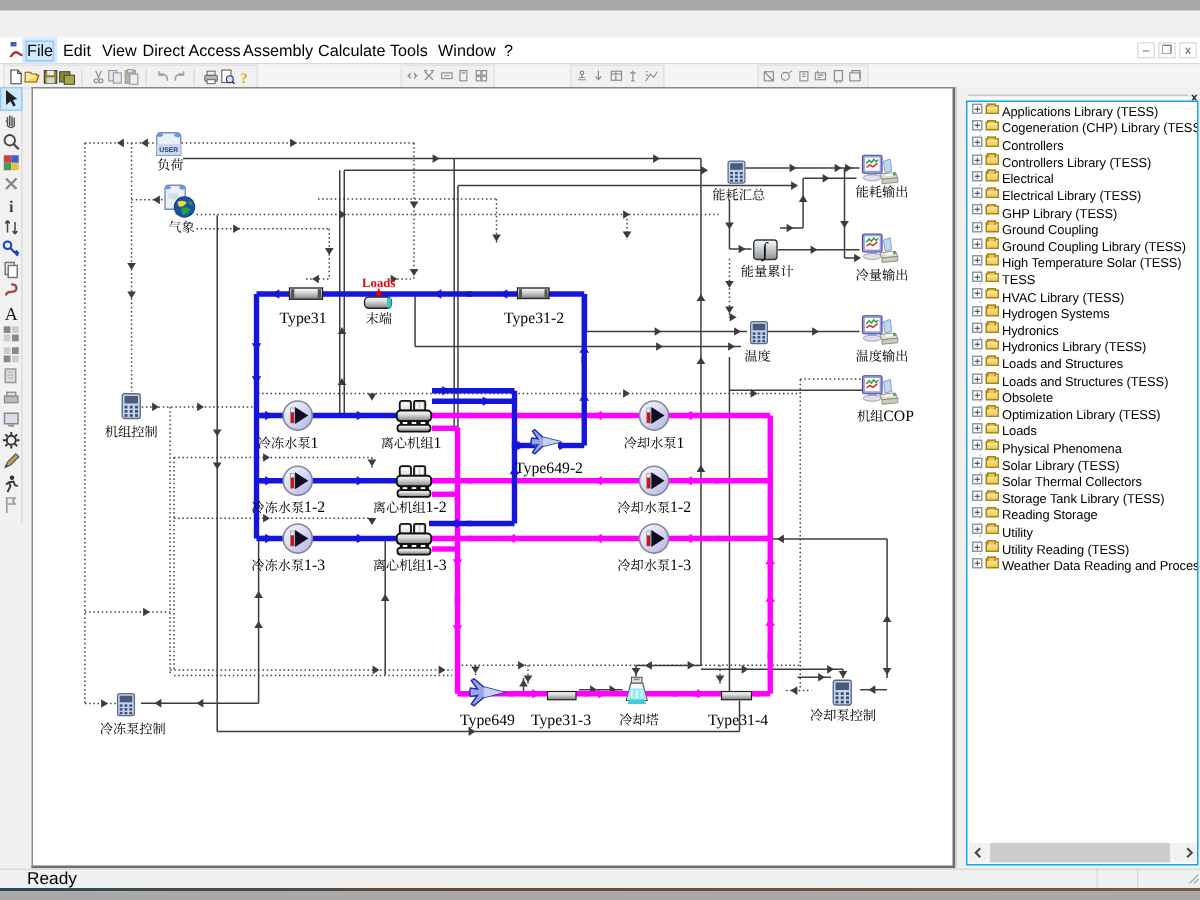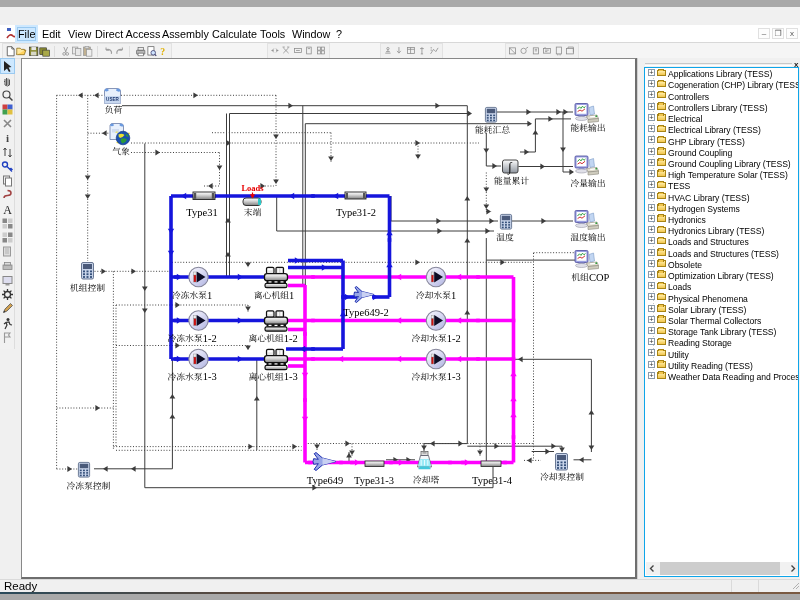--- a/index.html
+++ b/index.html
@@ -29,21 +29,21 @@
 .tbox{position:absolute;left:6px;top:9px;width:155px;height:510px;background:#fff;border:1px solid #0ea5e9;overflow:hidden}
 .trow{position:relative;height:11.23px;white-space:nowrap}
 .trow:first-child{margin-top:3px}
 .plus{display:inline-block;width:7px;height:7px;border:1px solid #8a9aaa;background:#fff;color:#333;font-size:7.5px;line-height:6px;text-align:center;margin:1px 1px 0 3px;vertical-align:top}
 .fold{display:inline-block;width:9px;height:6.5px;background:linear-gradient(#ffeda8,#f2c64e);border:1px solid #a88414;margin:1.5px 2px 0 1px;vertical-align:top;position:relative}
 .fold:before{content:"";position:absolute;left:0;top:-2px;width:4px;height:1.5px;background:#f2c64e;border:1px solid #a88414;border-bottom:none}
 .tl{font-size:8.6px;letter-spacing:-0.05px;color:#000;vertical-align:top;display:inline-block;margin-top:1.2px}
 .hscroll{position:absolute;left:1px;bottom:1px;width:153px;height:13px;background:#f1f1f1}
 .hscroll .thumb{position:absolute;left:14px;top:0;width:120px;height:13px;background:#cdcdcd}
 .hscroll .ar{position:absolute;top:0}
-.status{position:absolute;left:0;top:579px;width:800px;height:14px;background:#f0f0f0;border-top:1px solid #dadada;font-size:11.5px;color:#000;padding-left:4px;line-height:13px}
+.status{position:absolute;left:0;top:579px;width:800px;height:14px;background:#f0f0f0;border-top:1px solid #dadada;font-size:11.5px;color:#000;padding-left:18px;line-height:13px}
 .taskline{position:absolute;left:0;top:592px;width:800px;height:2px;background:linear-gradient(90deg,#2a4a5a,#6b4a36 40%,#7a5a42)}
 .taskbar{position:absolute;left:0;top:594px;width:800px;height:6px;background:#a9a9a9}
 .ln{stroke:#3c3c3c;stroke-width:1}
 .ld{stroke:#404040;stroke-width:1;stroke-dasharray:1,1.8}
 .lb{stroke:#1515dc;stroke-width:3.6}
 .lm{stroke:#ff00ff;stroke-width:3.6}
 .sep1{position:absolute;top:579px;left:731px;width:1px;height:13px;background:#dadada}
 .sep2{position:absolute;top:579px;left:758px;width:1px;height:13px;background:#dadada}
 .grip{position:absolute;left:792px;top:582px}
 </style></head><body>

